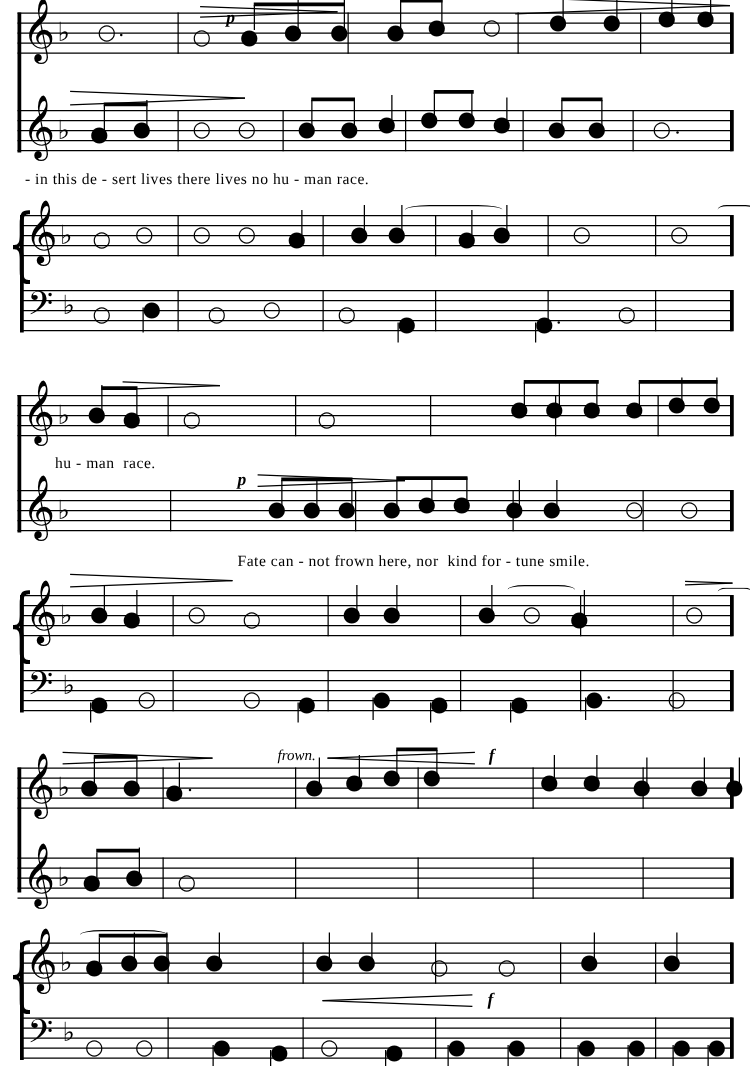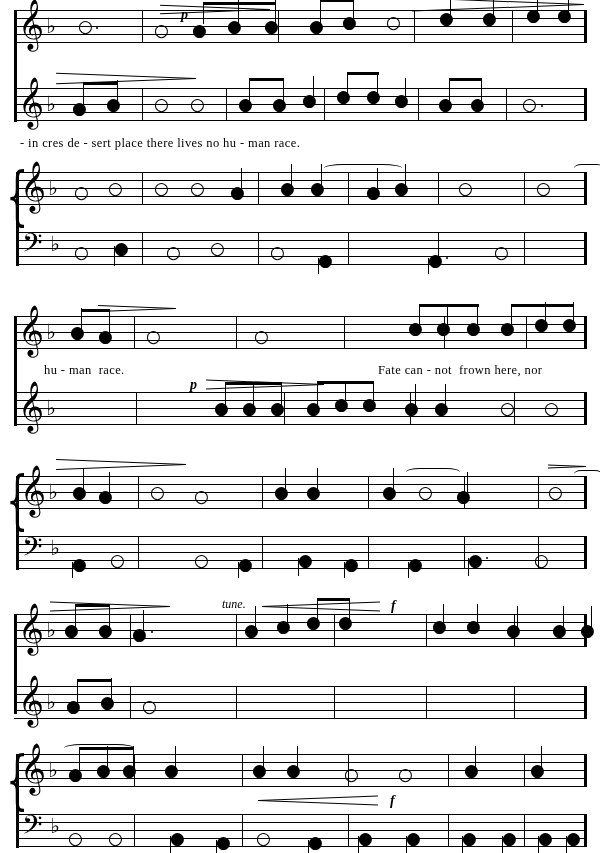--- a/index.html
+++ b/index.html
@@ -209,21 +209,21 @@
       <div class="stem" style="left:467px;top:-8px;height:24px;"></div>
       <div class="beam" style="left:435px;top:-10px;width:33px;"></div>
       <span class="nh" style="left:508px;top:8px;">○</span>
       <div class="dot" style="left:527px;top:17px;"></div>
     </div>
 
     <div class="hairpin dim" style="left:56px;top:74px;width:140px;">
         <i></i>
       </div>
 
-    <div class="lyric" style="left:20px;top:136px;">- in     cres    de - sert     place    there  lives  no      hu - man      race.</div>
+    <div class="lyric" style="left:20px;top:136px;">- in     this    de - sert     lives    there  lives  no      hu - man      race.</div>
 
     <span class="brace" style="left:6px;top:164px;">{</span>
     <div class="vbar" style="left:16px;top:172px;height:94px;"></div>
 
     <div class="staff" style="left:18px;top:172px;width:568px;">
       <div class="ln"></div>
         <div class="ln"></div>
         <div class="ln"></div>
         <div class="ln"></div>
         <div class="ln"></div>
@@ -322,21 +322,20 @@
       <span class="nh" style="left:548px;top:0px;">●</span>
       <div class="stem" style="left:559px;top:-14px;height:22px;"></div>
       <div class="beam" style="left:497px;top:-12px;width:63px;"></div>
     </div>
 
     <div class="hairpin dim" style="left:98px;top:4px;width:78px;">
         <i></i>
       </div>
 
     <div class="lyric" style="left:44px;top:63px;">hu - man&nbsp; race.</div>
-    <div class="lyric" style="left:378px;top:63px;">Fate can - not&nbsp; frown here, nor</div>
 
     <div class="staff" style="left:14px;top:92px;width:572px;">
       <div class="ln"></div>
         <div class="ln"></div>
         <div class="ln"></div>
         <div class="ln"></div>
         <div class="ln"></div>
       <span class="clef treble" style="left:4px;">𝄞</span>
       <span class="keysig" style="left:32px;top:6px;">♭</span>
       <div class="barline" style="left:122px;"></div>
@@ -364,20 +363,21 @@
       <div class="stem" style="left:431px;top:-8px;height:24px;"></div>
       <span class="nh" style="left:486px;top:8px;">○</span>
       <span class="nh" style="left:530px;top:8px;">○</span>
     </div>
 
     <div class="dyn" style="left:190px;top:78px;">p</div>
     <div class="hairpin dim" style="left:206px;top:80px;width:118px;">
         <i></i>
       </div>
 
+    <div class="lyric" style="left:190px;top:142px;">Fate can - not frown here, nor&nbsp; kind for - tune smile.</div>
 
     <span class="brace" style="left:6px;top:168px;">{</span>
     <div class="vbar" style="left:16px;top:176px;height:94px;"></div>
 
     <div class="staff" style="left:18px;top:176px;width:568px;">
       <div class="ln"></div>
         <div class="ln"></div>
         <div class="ln"></div>
         <div class="ln"></div>
         <div class="ln"></div>
@@ -448,21 +448,21 @@
       <span class="nh" style="left:516px;top:16px;">○</span>
     </div>
   </div>
 
   <div class="system" style="top:596px;height:255px;">
     <div class="vbar" style="left:14px;top:18px;height:100px;"></div>
 
     <div class="hairpin dim" style="left:50px;top:6px;width:120px;">
         <i></i>
       </div>
-    <div class="term" style="left:222px;top:2px;">tune.</div>
+    <div class="term" style="left:222px;top:2px;">frown.</div>
     <div class="hairpin cresc" style="left:262px;top:6px;width:118px;">
         <i></i>
       </div>
     <div class="dyn" style="left:391px;top:3px;">f</div>
 
     <div class="staff" style="left:14px;top:18px;width:572px;">
       <div class="ln"></div>
         <div class="ln"></div>
         <div class="ln"></div>
         <div class="ln"></div>

